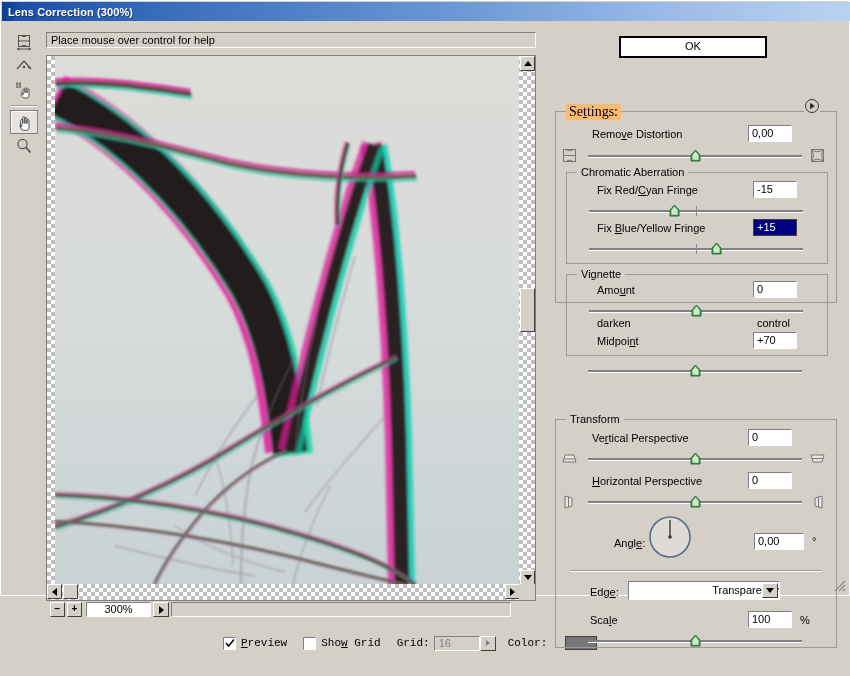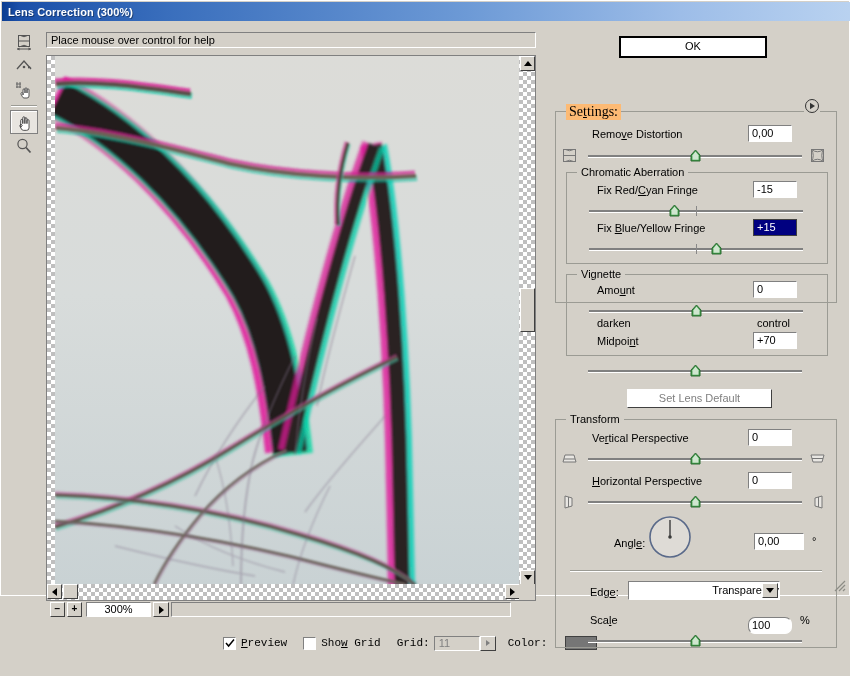--- a/index.html
+++ b/index.html
@@ -282,21 +282,21 @@
   <div class="optrow">
     <div class="chk">
       <svg width="10" height="10" viewBox="0 0 10 10">
         <path d="M1 5 L3.6 8 L9 1.6" stroke="#000" stroke-width="1.5" fill="none"></path>
       </svg>
     </div>
     <span class="lbl"><u>P</u><span>review</span></span>
     <div class="chk"></div>
     <span class="lbl">Sho<u>w</u> Grid</span>
     <span class="lbl" style="margin-right:4px">Grid:</span>
-    <div class="sizebox">11</div>
+    <div class="sizebox">16</div>
     <div class="sizearrow">
       <div class="arr" style="border-top:3px solid transparent;border-bottom:3px solid transparent;border-left:4px solid #808080;"></div>
     </div>
     <span class="lbl" style="margin-right:18px">Color:</span>
     <div class="swatch"></div>
   </div>
 
   <div class="rpanel">
 
     <div class="btn def" style="position:absolute;left:70px;top:7px;">OK</div>
@@ -388,21 +388,20 @@
       </div>
       <div class="slider" style="left:32px;top:253px;width:214px;">
         <div class="strack"></div>
         <div class="sthumb" style="left:calc(50% - 5px)">
           <svg width="11" height="12" viewBox="0 0 11 12">
               <path d="M5.5 0 L10 5 L10 11 L1 11 L1 5 Z" fill="#3a9a45" stroke="#2c6b33"></path>
               <path d="M5.5 1.4 L8.6 5.2 L8.6 9.8 L2.4 9.8 L2.4 5.2 Z" fill="#cfe6cf"></path>
             </svg>
         </div>
       </div>
-      <div class="btn dis" style="position:absolute;left:71px;top:277px;width:145px;height:19px;line-height:17px;">Set Lens Default</div>
     </div>
 
     <div class="group" style="left:6px;top:390px;width:282px;height:229px;">
       <span class="lg">Transform</span>
 
       <span class="ctllbl" style="left:36px;top:12px;">Ve<u>r</u>tical Perspective</span>
       <div class="numbox" style="left:192px;top:9px;">0</div>
       <div style="position:absolute;left:5px;top:31px;">
         <svg width="17" height="16" viewBox="0 0 17 16">
           <path d="M4 4 L13 4 L15 11 L2 11 Z" fill="#e8e6e2" stroke="#777"></path>
@@ -464,21 +463,21 @@
 
       <span class="ctllbl" style="left:34px;top:166px;">Edg<u>e</u>:</span>
       <div class="selectbox" style="left:72px;top:161px;width:152px;text-align:right;">
         <span>Transparency</span>
         <div class="selarrow">
           <div class="arr" style="border-left:4px solid transparent;border-right:4px solid transparent;border-top:5px solid #000;"></div>
         </div>
       </div>
 
       <span class="ctllbl" style="left:34px;top:194px;">Sca<u>l</u>e</span>
-      <div class="numbox" style="left:192px;top:197px;border-radius:7px;">100</div>
+      <div class="numbox" style="left:192px;top:191px;">100</div>
       <span class="ctllbl" style="left:244px;top:194px;">%</span>
       <div class="slider" style="left:32px;top:215px;width:214px;">
         <div class="strack"></div>
         <div class="sthumb" style="left:calc(50% - 5px)">
           <svg width="11" height="12" viewBox="0 0 11 12">
               <path d="M5.5 0 L10 5 L10 11 L1 11 L1 5 Z" fill="#3a9a45" stroke="#2c6b33"></path>
               <path d="M5.5 1.4 L8.6 5.2 L8.6 9.8 L2.4 9.8 L2.4 5.2 Z" fill="#cfe6cf"></path>
             </svg>
         </div>
       </div>

